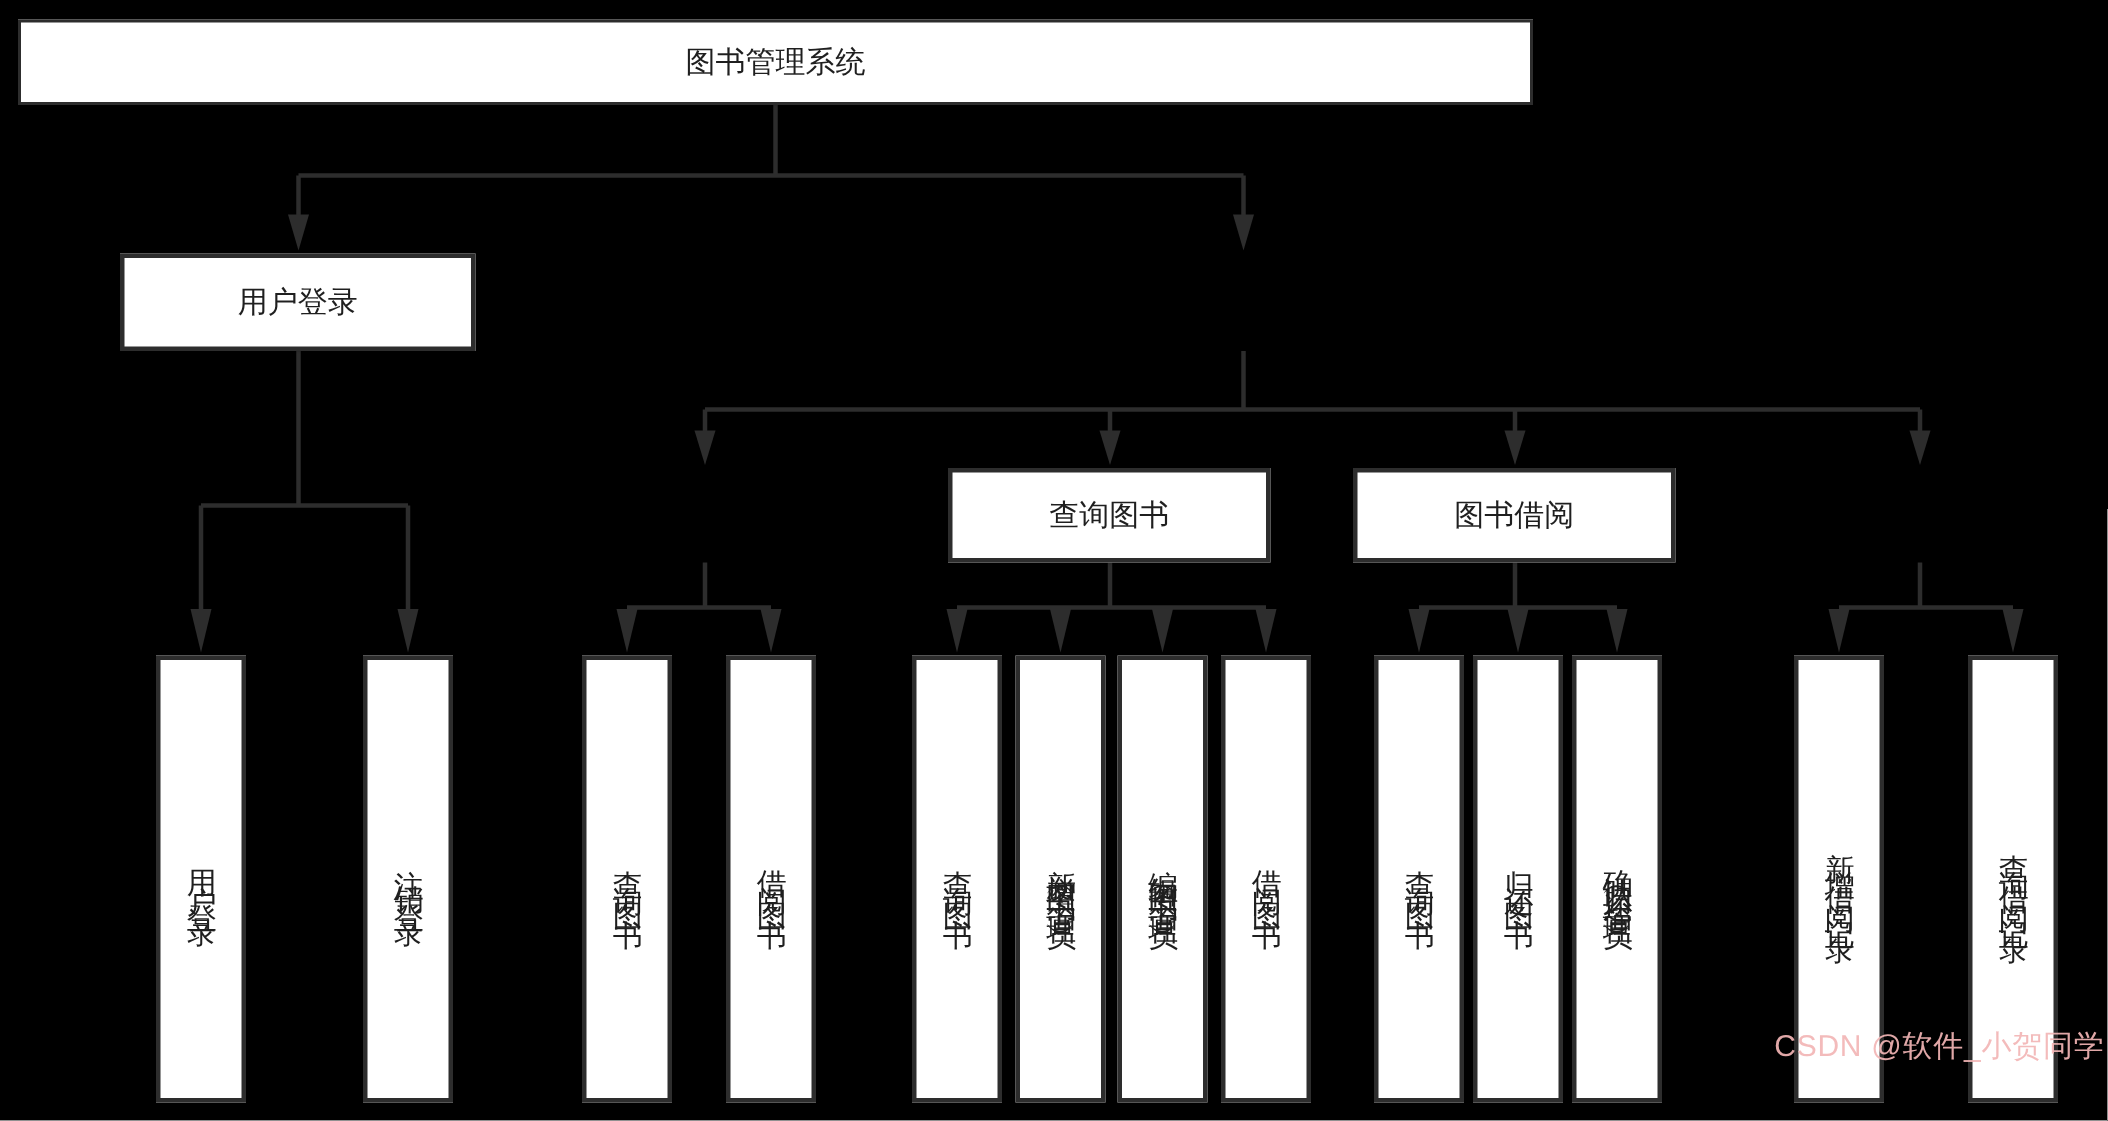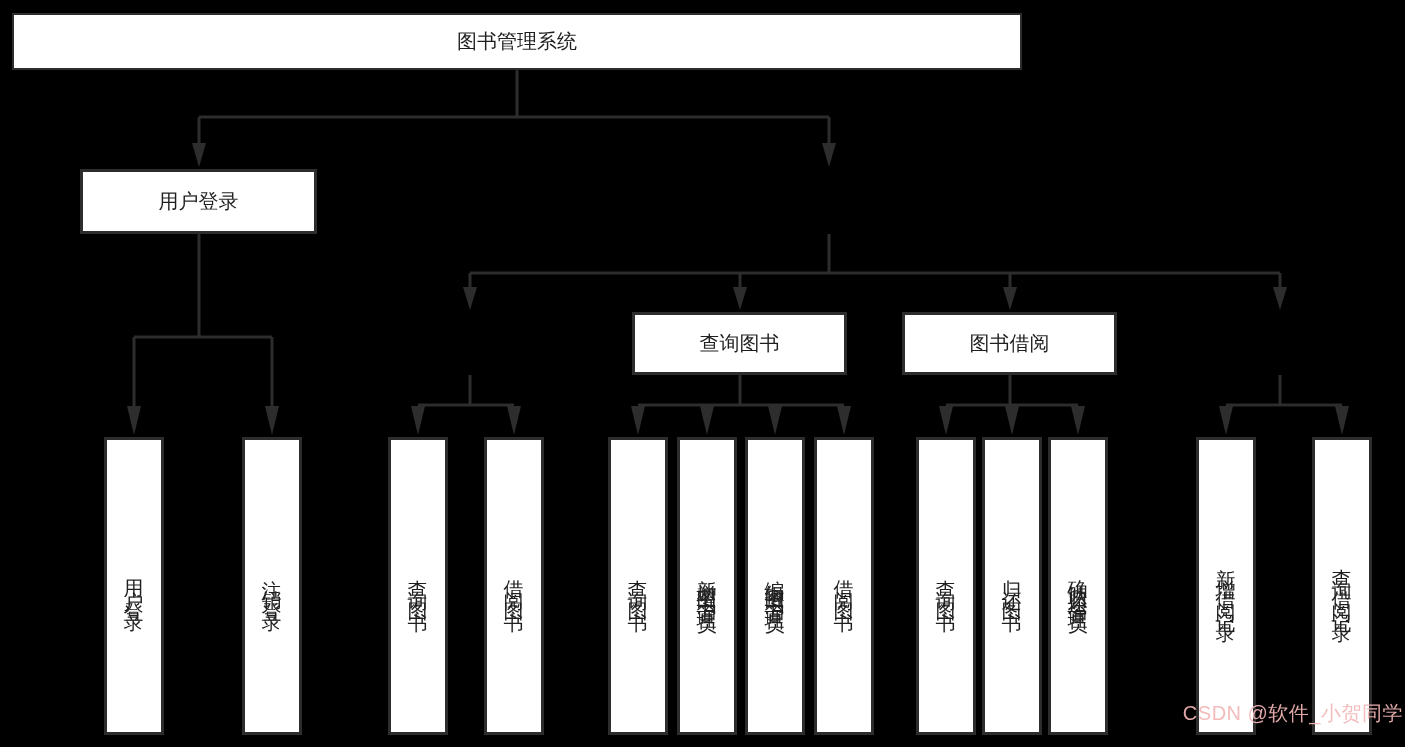--- a/index.html
+++ b/index.html
@@ -24,21 +24,21 @@
   .l2box { top:169px; width:237px; height:65px; font-size:20px; }
   .gbox  { top:312px; width:215px; height:63px; font-size:20px; }
   .vbox  { top:437px; width:60px;  height:298px; }
   .vtext {
     writing-mode:vertical-rl; text-orientation:mixed;
     font-size:20px; letter-spacing:11px; line-height:1;
     white-space:nowrap;
   }
   .vtext.tight { letter-spacing:5px; }
   .watermark {
-    position:absolute; right:2px; top:700px; z-index:5;
+    position:absolute; right:2px; top:684px; z-index:5;
     font-size:20px; letter-spacing:0.5px;
     color:var(--wm,rgba(243,182,182,0.92));
     opacity:0.92;
   }
 </style>
 </head>
 <body>
 
 <div class="canvas">
 

